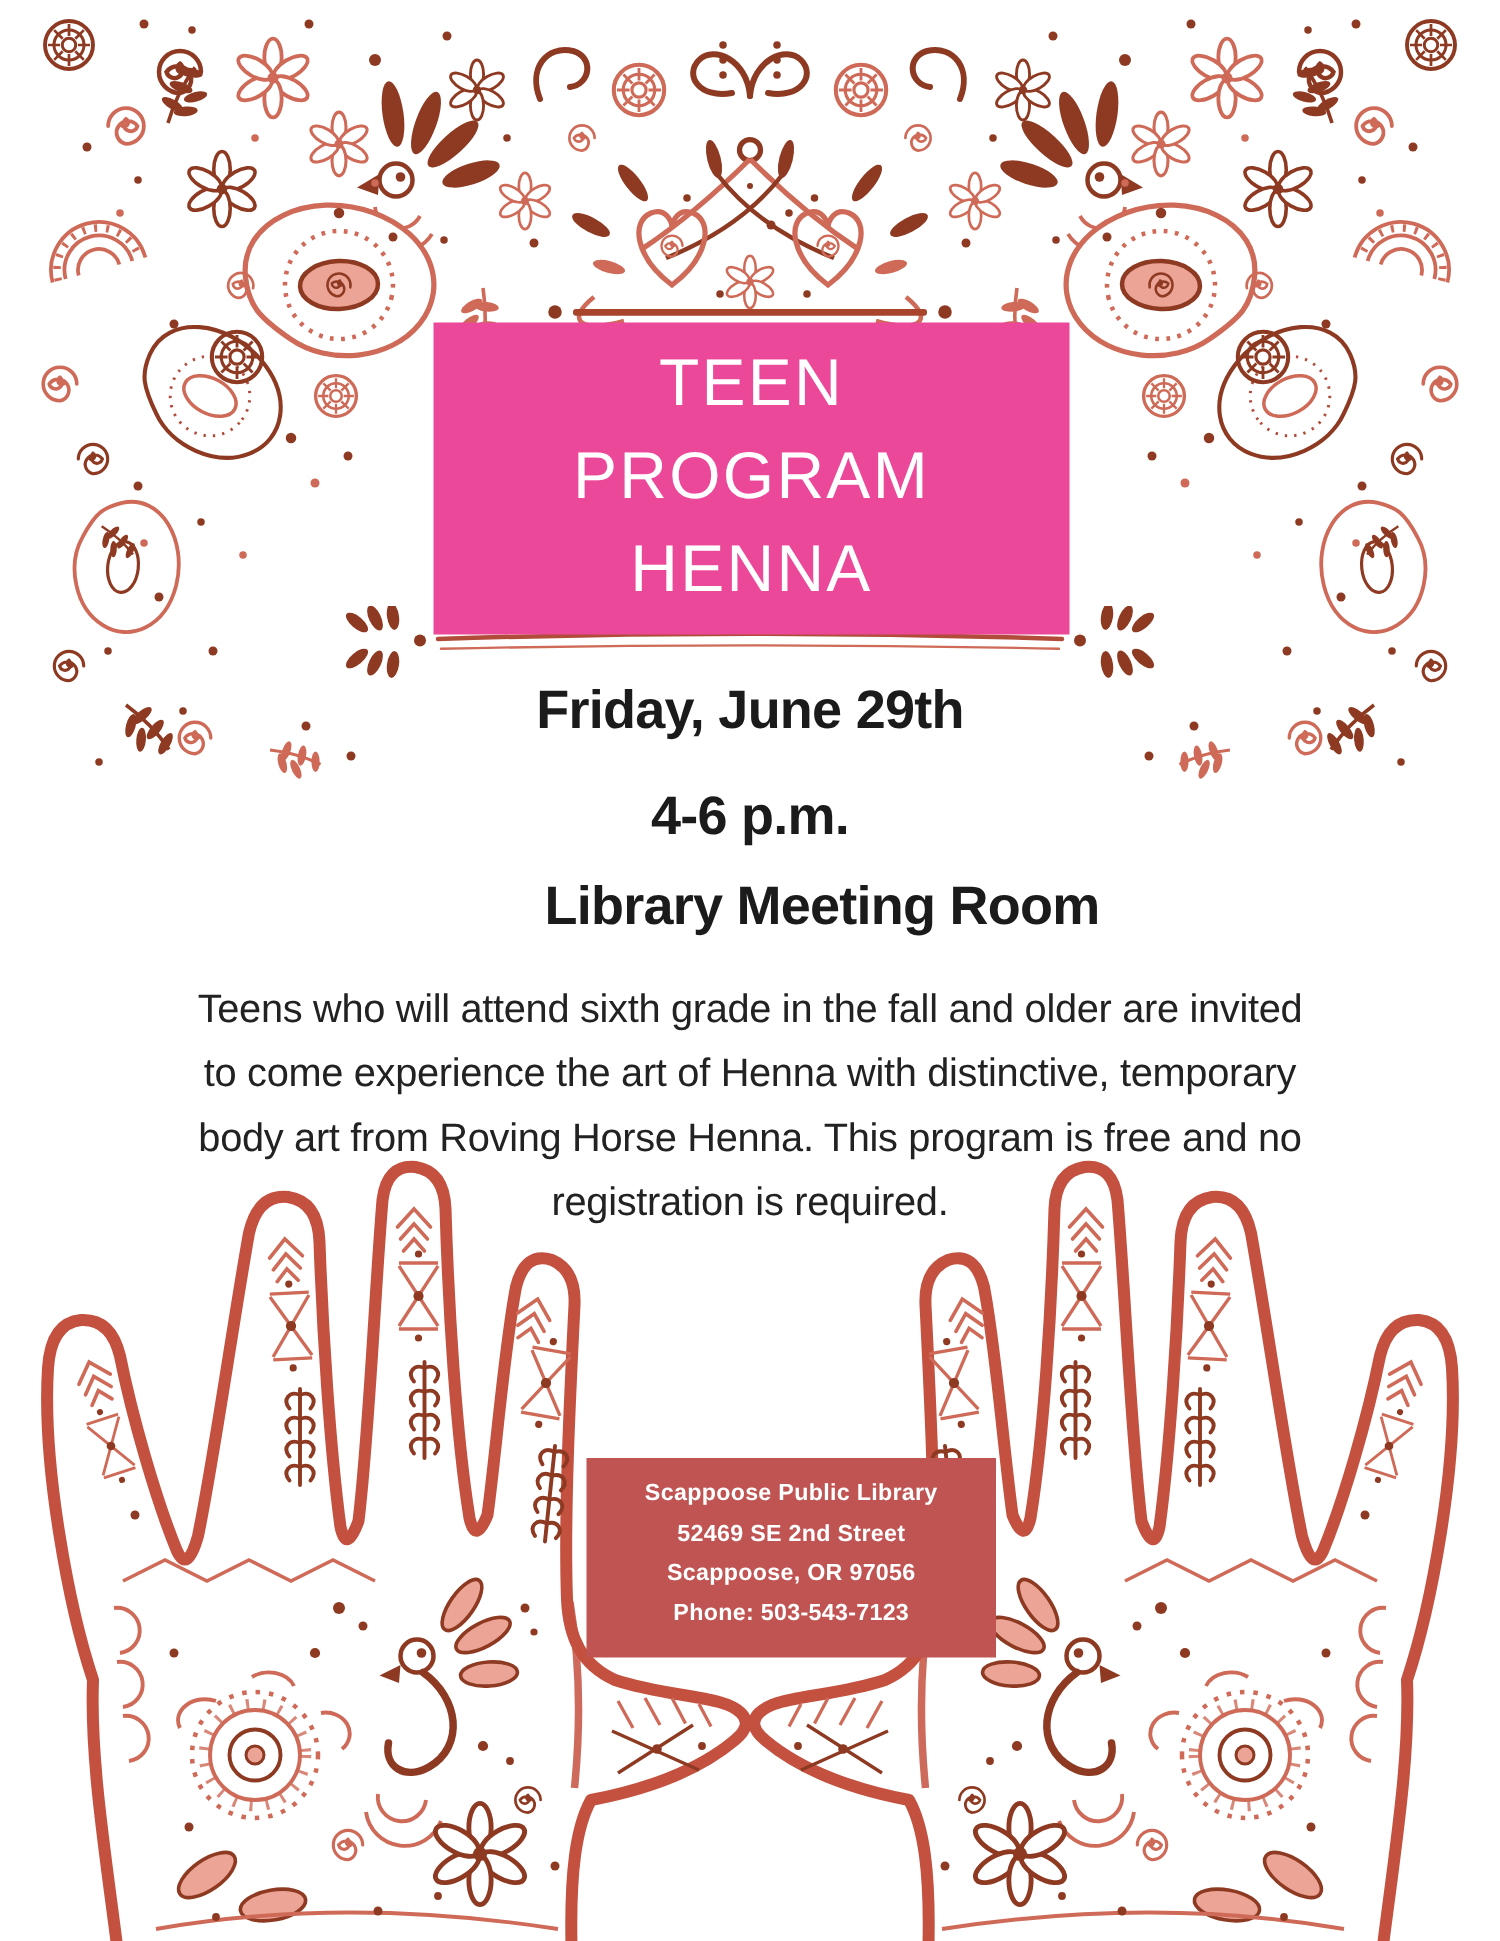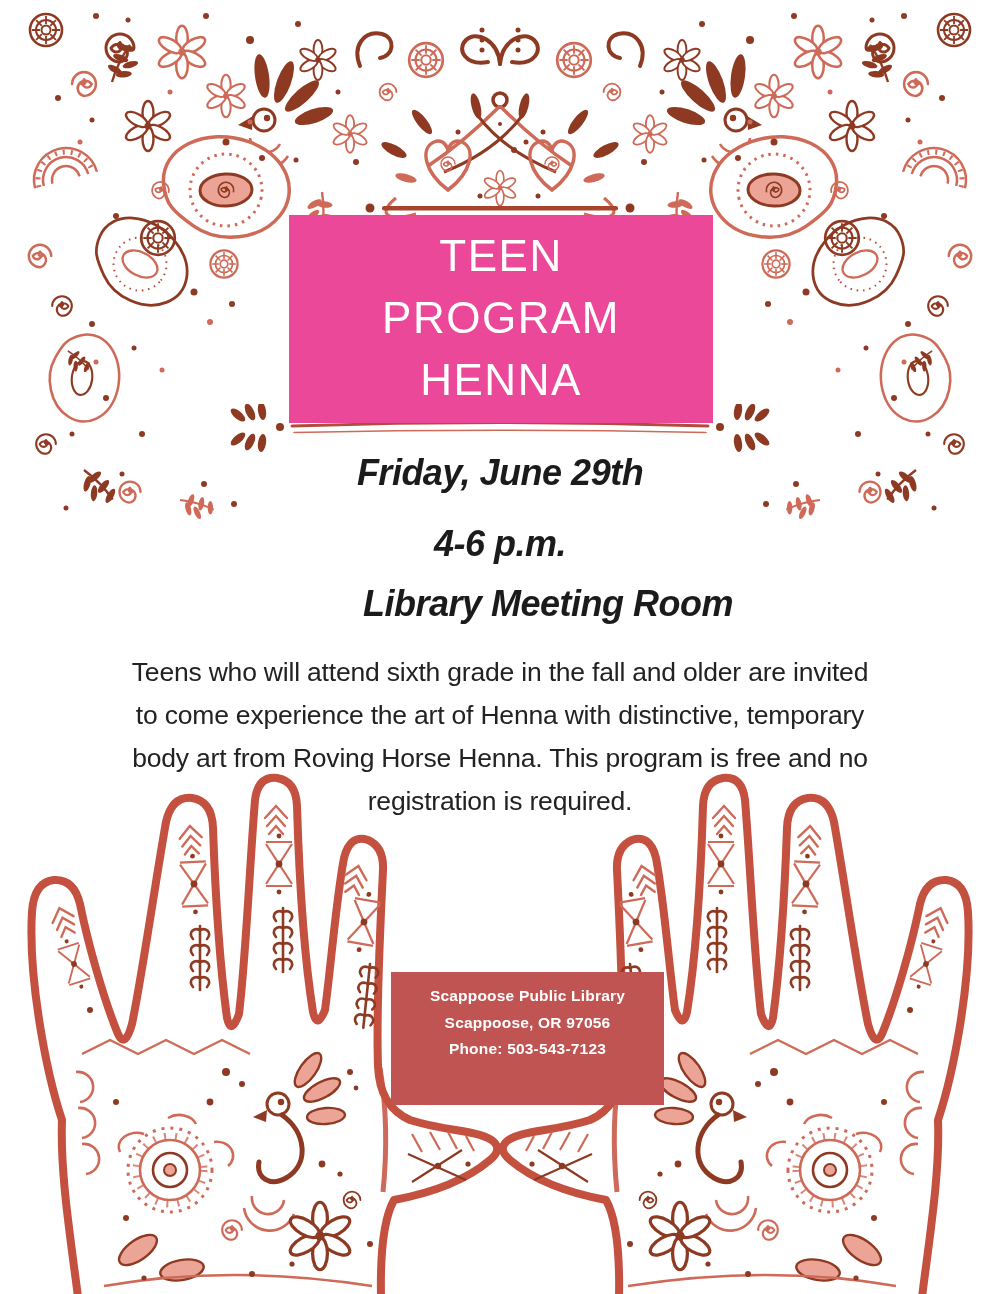--- a/index.html
+++ b/index.html
@@ -9,21 +9,21 @@
   .orn-left{left:0;top:0;}
   .orn-right{left:600px;top:0;}
   .crown{left:330px;top:0;}
   .divider{left:228px;top:404px;}
   .hand-left{left:20px;top:772px;}
   .hand-right{left:496px;top:772px;}
   .title-box{position:absolute;left:289px;top:215px;width:424px;height:208px;
              background:#ec4899;z-index:3;text-align:center;padding-top:10px;box-sizing:border-box;}
   .title-line{color:#ffffff;font-size:44px;font-weight:400;line-height:62px;letter-spacing:1.5px;}
   .heading{position:absolute;left:0;width:1000px;text-align:center;color:#1b1b1b;
-           font-size:36px;font-weight:700;letter-spacing:-0.5px;z-index:2;font-style:italic;}
+           font-size:36px;font-weight:700;letter-spacing:-0.5px;z-index:2;}
   .h-date{top:452px;}
   .h-time{top:523px;}
   .h-loc{top:583px;margin-left:48px;}
   .para{position:absolute;left:60px;top:651px;width:880px;text-align:center;color:#222;
         font-size:26.5px;font-weight:400;line-height:43px;letter-spacing:-0.2px;z-index:2;}
   .contact-box{position:absolute;left:370px;top:972px;width:273px;height:133px;
                background:#bf5453;z-index:4;text-align:center;padding-top:11px;box-sizing:border-box;margin-left:21px;}
   .contact-line{color:#ffffff;font-size:15.5px;font-weight:700;line-height:26.5px;letter-spacing:0.2px;}
 </style>
 </head>
@@ -343,17 +343,18 @@
 
   <svg class="hand-left" width="484" height="525" viewBox="0 0 484 525">
     <use href="#handArt"></use>
   </svg>
   <svg class="hand-right" width="484" height="525" viewBox="0 0 484 525">
     <use href="#handArt" transform="translate(484,0) scale(-1,1)"></use>
   </svg>
 
   <div class="contact-box">
     <div class="contact-line">Scappoose Public Library</div>
+    <div class="contact-line">52469 SE 2nd Street</div>
     <div class="contact-line">Scappoose, OR 97056</div>
     <div class="contact-line">Phone: 503-543-7123</div>
   </div>
 
 </div>
 
 </body></html>

